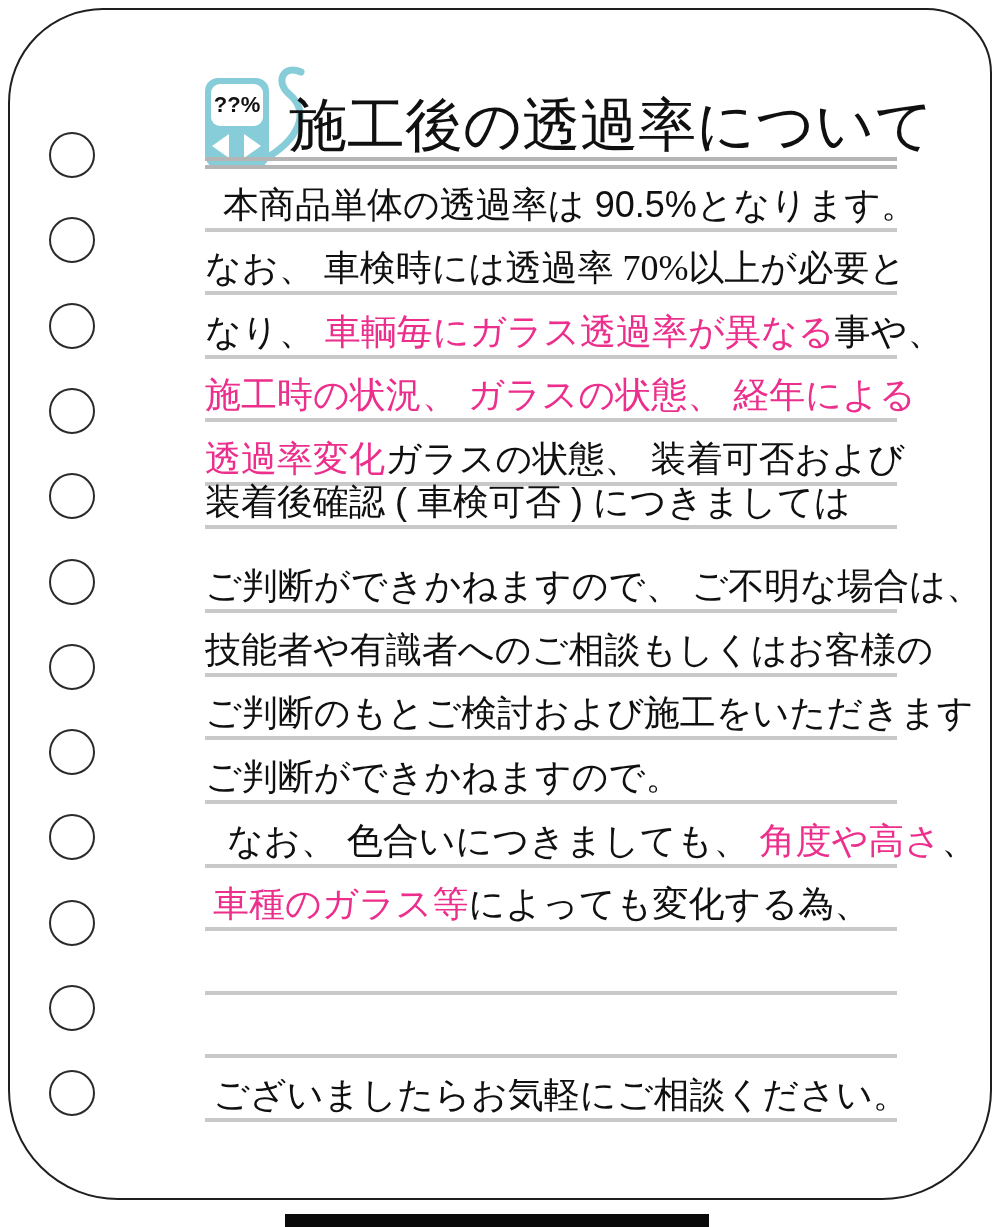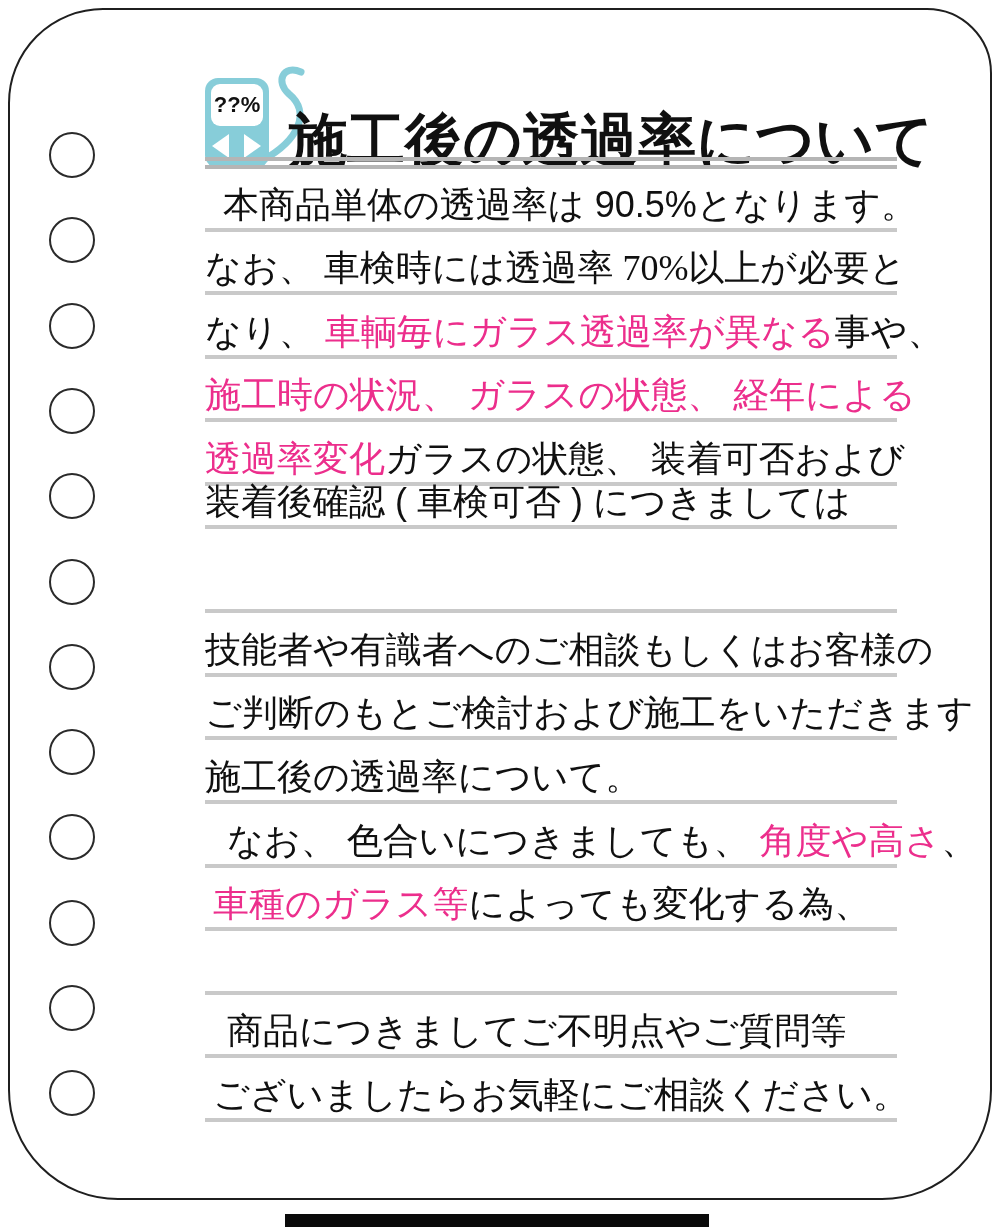--- a/index.html
+++ b/index.html
@@ -21,21 +21,21 @@
   .device { position:absolute; left:0; top:4px; width:64px; height:90px;
     background:var(--teal); border-radius:13px; }
   .device .screen { position:absolute; left:6px; top:6px; width:52px; height:42px;
     background:#fff; border-radius:9px; text-align:center; line-height:42px;
     font-size:22px; font-weight:700; color:#111; letter-spacing:0; }
   .tri { position:absolute; width:0; height:0; border-style:solid; }
   .tri.left  { left:7px;  top:56px; border-width:12px 17px 12px 0; border-color:transparent #fff transparent transparent; }
   .tri.right { left:39px; top:56px; border-width:12px 0 12px 17px; border-color:transparent transparent transparent #fff; }
   .cable { position:absolute; left:52px; top:-16px; width:60px; height:104px; }
   .title {
-    position:absolute; left:84px; top:20px; font-size:58px; font-weight:700;
+    position:absolute; left:84px; top:5px; font-size:58px; font-weight:400;
     color:var(--ink); white-space:nowrap; letter-spacing:0px; line-height:92px;
   }
   .title-rules { position:absolute; left:205px; top:157px; width:692px; }
   .title-rules .bar { height:4px; background:var(--trule); }
   .title-rules .bar + .bar { margin-top:3.5px; }
   
   .row { position:absolute; left:205px; width:692px; height:64px; }
   .row .txt {
     position:absolute; bottom:9px; font-size:36px; font-weight:500; color:var(--ink);
     white-space:pre; letter-spacing:0; line-height:1;
@@ -101,47 +101,47 @@
     </div>
     <div class="row" style="top: 421.9px;">
       <div class="txt" style="left: 0px;"><span class="seg pink">透過率変化</span><span class="seg black">ガラスの状態、 装着可否および</span></div>
       <div class="rule"></div>
     </div>
     <div class="row" style="top: 465px;">
       <div class="txt" style="left: 0px;"><span class="seg black">装着後確認 ( 車検可否 ) につきましては</span></div>
       <div class="rule"></div>
     </div>
     <div class="row" style="top: 549.1px;">
+      <div class="txt" style="left: 0px;"><span class="seg black">ご判断ができかねますので、 ご不明な場合は、</span></div>
       <div class="rule"></div>
     </div>
     <div class="row" style="top: 612.7px;">
       <div class="txt" style="left: 0px;"><span class="seg black">技能者や有識者へのご相談もしくはお客様の</span></div>
       <div class="rule"></div>
     </div>
     <div class="row" style="top: 676.3px;">
       <div class="txt" style="left: 0px;"><span class="seg black">ご判断のもとご検討および施工をいただきます</span></div>
       <div class="rule"></div>
     </div>
     <div class="row" style="top: 739.9px;">
-      <div class="txt" style="left: 0px;"><span class="seg black">施工後の透過率について。</span></div>
+      <div class="txt" style="left: 0px;"><span class="seg black">ご判断ができかねますので。</span></div>
       <div class="rule"></div>
     </div>
     <div class="row" style="top: 803.5px;">
       <div class="txt" style="left: 22px;"><span class="seg black">なお、 色合いにつきましても、 </span><span class="seg pink">角度や高さ</span><span class="seg black">、</span></div>
       <div class="rule"></div>
     </div>
     <div class="row" style="top: 867.1px;">
       <div class="txt" style="left: 8px;"><span class="seg pink">車種のガラス等</span><span class="seg black">によっても変化する為、</span></div>
       <div class="rule"></div>
     </div>
     <div class="row" style="top: 930.7px;">
       <div class="rule"></div>
     </div>
     <div class="row" style="top: 994.3px;">
-      <div class="txt" style="left: 22px;"><span class="seg black">商品につきましてご不明点やご質問等</span></div>
       <div class="rule"></div>
     </div>
     <div class="row" style="top: 1057.9px;">
       <div class="txt" style="left: 8px;"><span class="seg black">ございましたらお気軽にご相談ください。</span></div>
       <div class="rule"></div>
     </div>
   </div>
 
 <div class="bottom-bar"></div>
 

